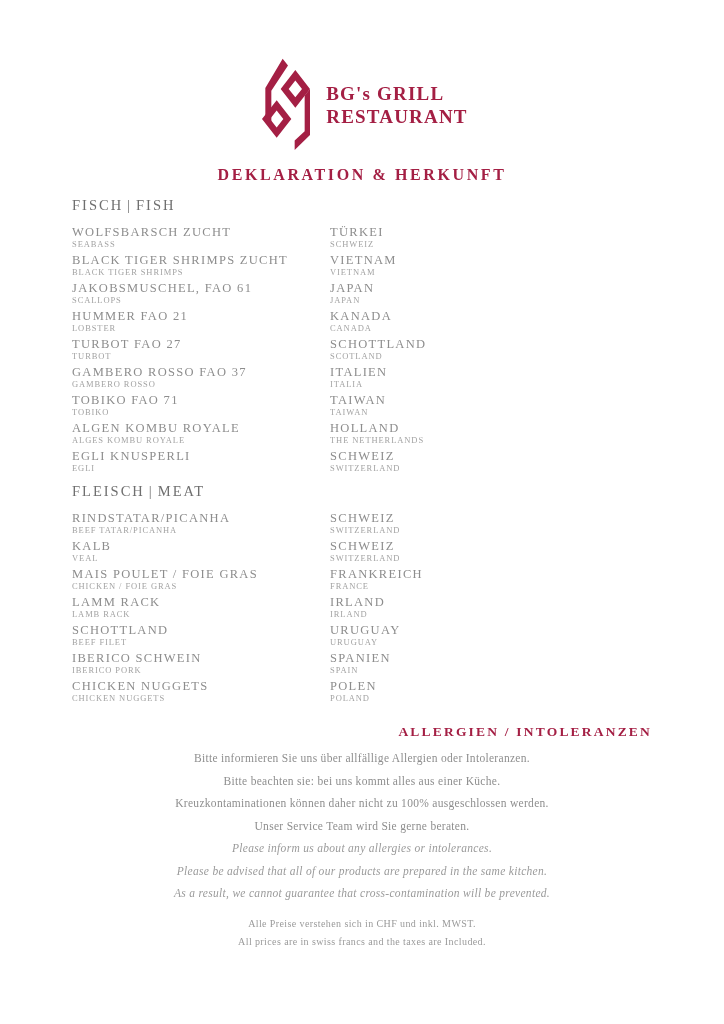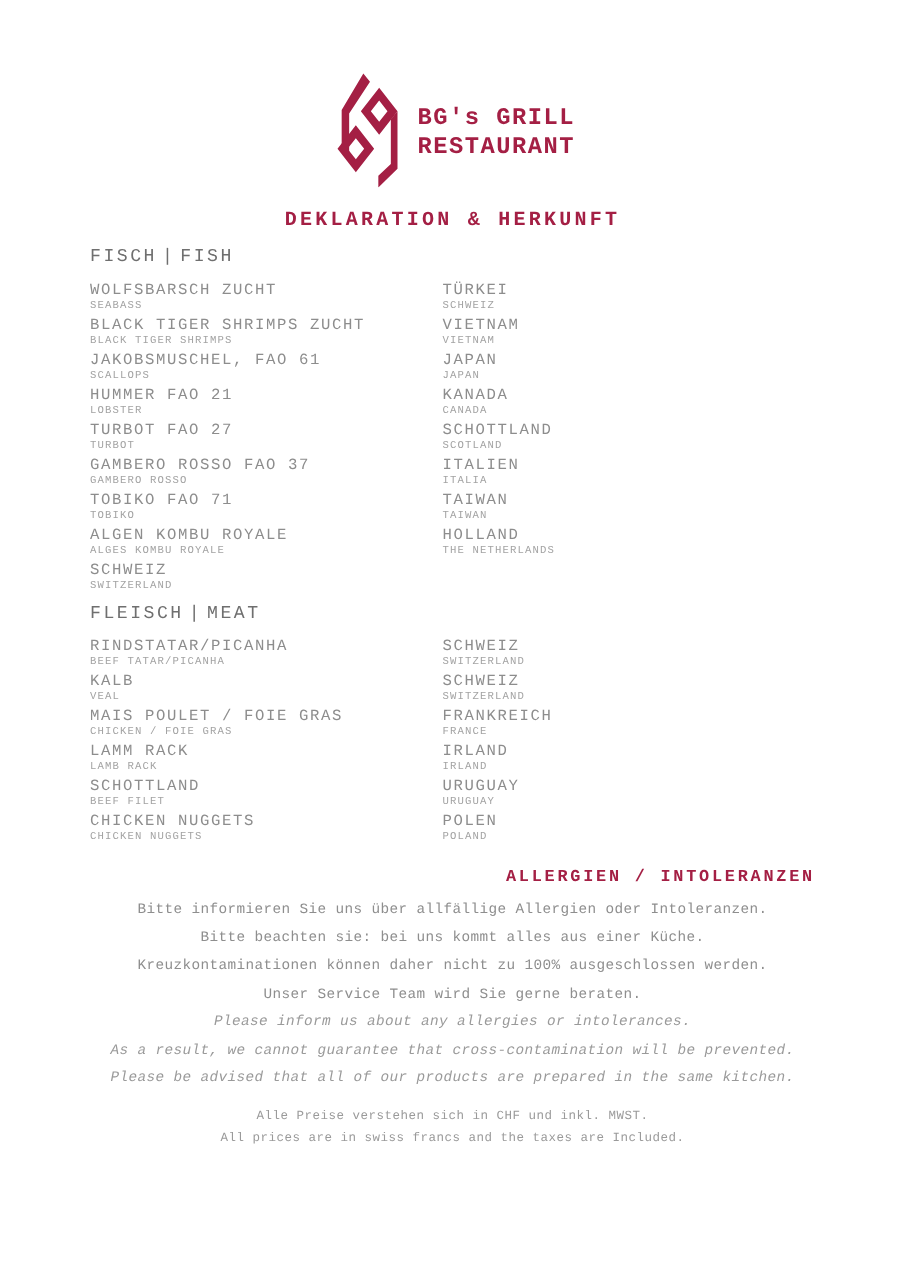--- a/index.html
+++ b/index.html
@@ -1,21 +1,21 @@
 <!DOCTYPE html>
 <html><head>
 <meta charset="utf-8">
 <style>
   * { margin: 0; padding: 0; box-sizing: border-box; }
   html, body { background: #ffffff; }
   .page {
     width: 724px; height: 1024px;
     margin: 0 auto;
     background: #ffffff;
-    font-family: Liberation Mono, monospace;
+    font-family: Liberation Serif, serif;
     overflow: hidden;
     padding-top: 56px;
   }
   
   .logo-row {
     display: flex; justify-content: center; align-items: center; gap: 10px;
   }
   .logo-mark { display: block; }
   .brand {
     color: #A41F44; font-weight: bold;
@@ -33,21 +33,20 @@
   .menu-section + .menu-section { margin-top: 10px; }
   .section-title {
     color: #6F6F6F; font-weight: normal;
     font-size: 14.5px; letter-spacing: 2px;
   }
   .section-title .sep { color: #6F6F6F; padding: 0 4px; font-weight: lighter; }
   .rows { margin-top: 11px; }
   .item-row {
     display: grid; grid-template-columns: 258px auto;
     margin-bottom: 4px;
-    gap: 24px;
   }
   .cell .main {
     color: #8D8D8D; font-size: 12.5px; letter-spacing: 1.3px; line-height: 14px;
   }
   .cell .sub {
     color: #A3A3A3; font-size: 8.5px; letter-spacing: 0.9px; line-height: 10px;
   }
   
   .bread-note { margin-top: 18px; text-align: center; }
   .bread-note p { font-size: 11.5px; line-height: 19px; color: #8E8E8E; letter-spacing: 0.3px; }
@@ -177,20 +176,24 @@
       <div class="main">ALGEN KOMBU ROYALE</div>
       <div class="sub">ALGES KOMBU ROYALE</div>
     </div>
     <div class="cell origin">
       <div class="main">HOLLAND</div>
       <div class="sub">THE NETHERLANDS</div>
     </div>
   </div>
 
   <div class="item-row">
+    <div class="cell product">
+      <div class="main">EGLI KNUSPERLI</div>
+      <div class="sub">EGLI</div>
+    </div>
     <div class="cell origin">
       <div class="main">SCHWEIZ</div>
       <div class="sub">SWITZERLAND</div>
     </div>
   </div>
 </div>
   </section>
 
   <section class="menu-section">
     <h3 class="section-title">
@@ -245,20 +248,30 @@
     <div class="cell product">
       <div class="main">SCHOTTLAND</div>
       <div class="sub">BEEF FILET</div>
     </div>
     <div class="cell origin">
       <div class="main">URUGUAY</div>
       <div class="sub">URUGUAY</div>
     </div>
   </div>
 
+  <div class="item-row">
+    <div class="cell product">
+      <div class="main">IBERICO SCHWEIN</div>
+      <div class="sub">IBERICO PORK</div>
+    </div>
+    <div class="cell origin">
+      <div class="main">SPANIEN</div>
+      <div class="sub">SPAIN</div>
+    </div>
+  </div>
 
   <div class="item-row">
     <div class="cell product">
       <div class="main">CHICKEN NUGGETS</div>
       <div class="sub">CHICKEN NUGGETS</div>
     </div>
     <div class="cell origin">
       <div class="main">POLEN</div>
       <div class="sub">POLAND</div>
     </div>
@@ -268,22 +281,22 @@
 </div>
 
 
     <h2 class="allergy-title">ALLERGIEN / INTOLERANZEN</h2>
     <div class="allergy-lines" id="allergy-lines">
         <p>Bitte informieren Sie uns über allfällige Allergien oder Intoleranzen.</p>
         <p>Bitte beachten sie: bei uns kommt alles aus einer Küche.</p>
         <p>Kreuzkontaminationen können daher nicht zu 100% ausgeschlossen werden.</p>
         <p>Unser Service Team wird Sie gerne beraten.</p>
         <p class="italic">Please inform us about any allergies or intolerances.</p>
+        <p class="italic">Please be advised that all of our products are prepared in the same kitchen.</p>
         <p class="italic">As a result, we cannot guarantee that cross-contamination will be prevented.</p>
-        <p class="italic">Please be advised that all of our products are prepared in the same kitchen.</p>
       </div>
 
     <footer class="footer">
       <p>Alle Preise verstehen sich in CHF und inkl. MWST.</p>
       <p>All prices are in swiss francs and the taxes are Included.</p>
     </footer>
   </main>
 
 </div>
 

